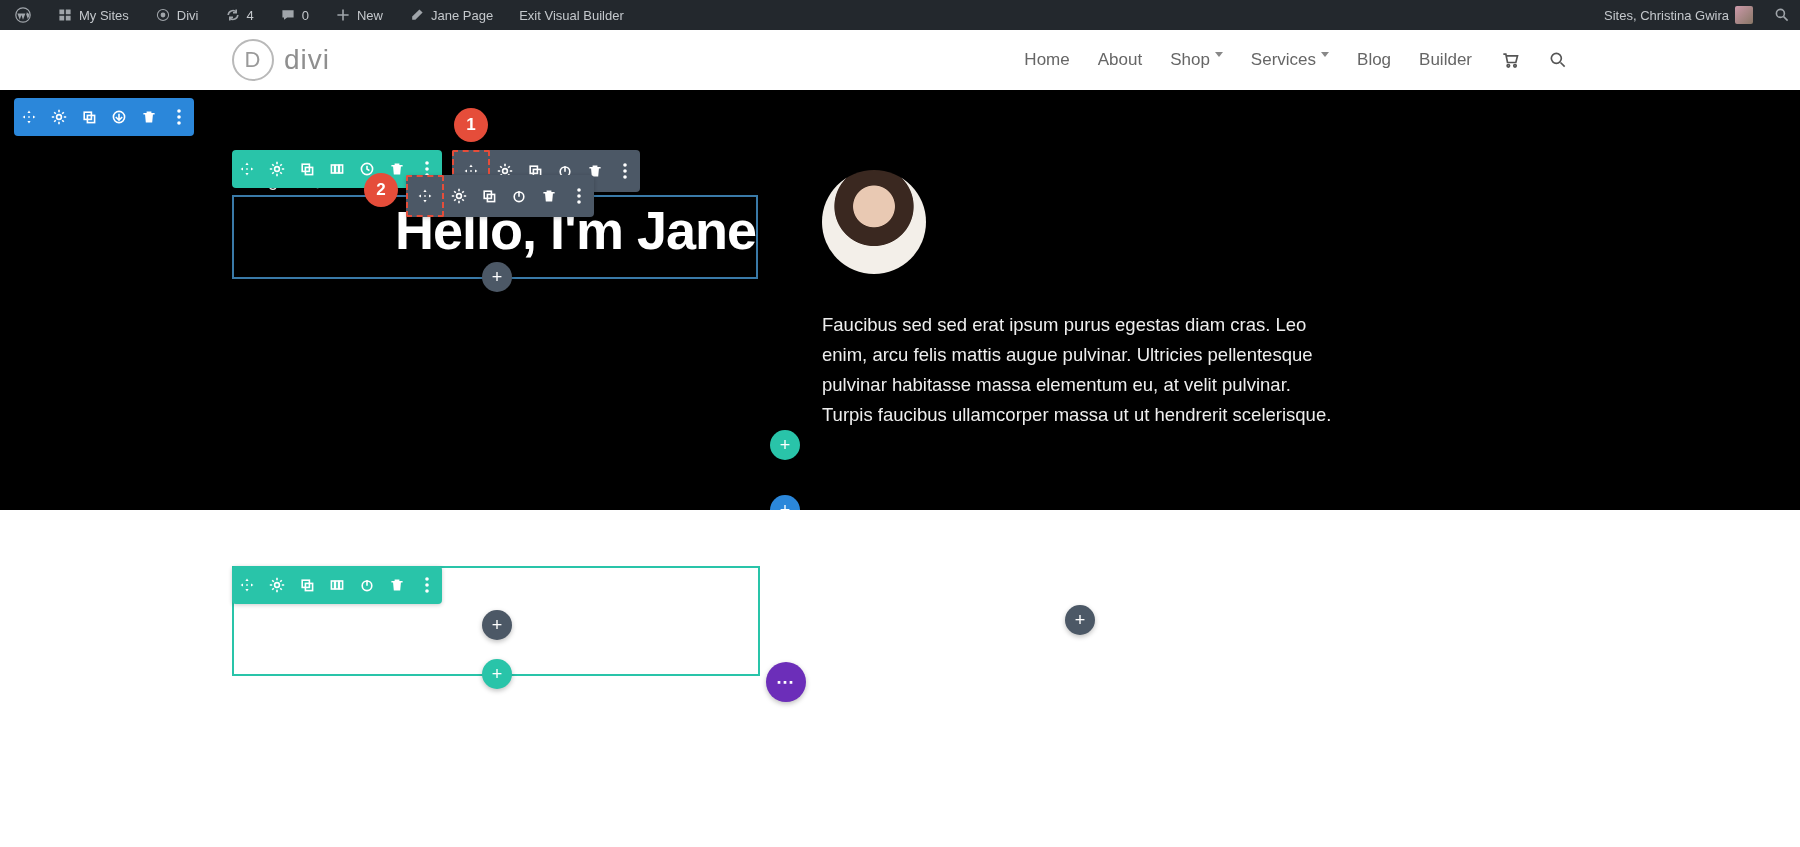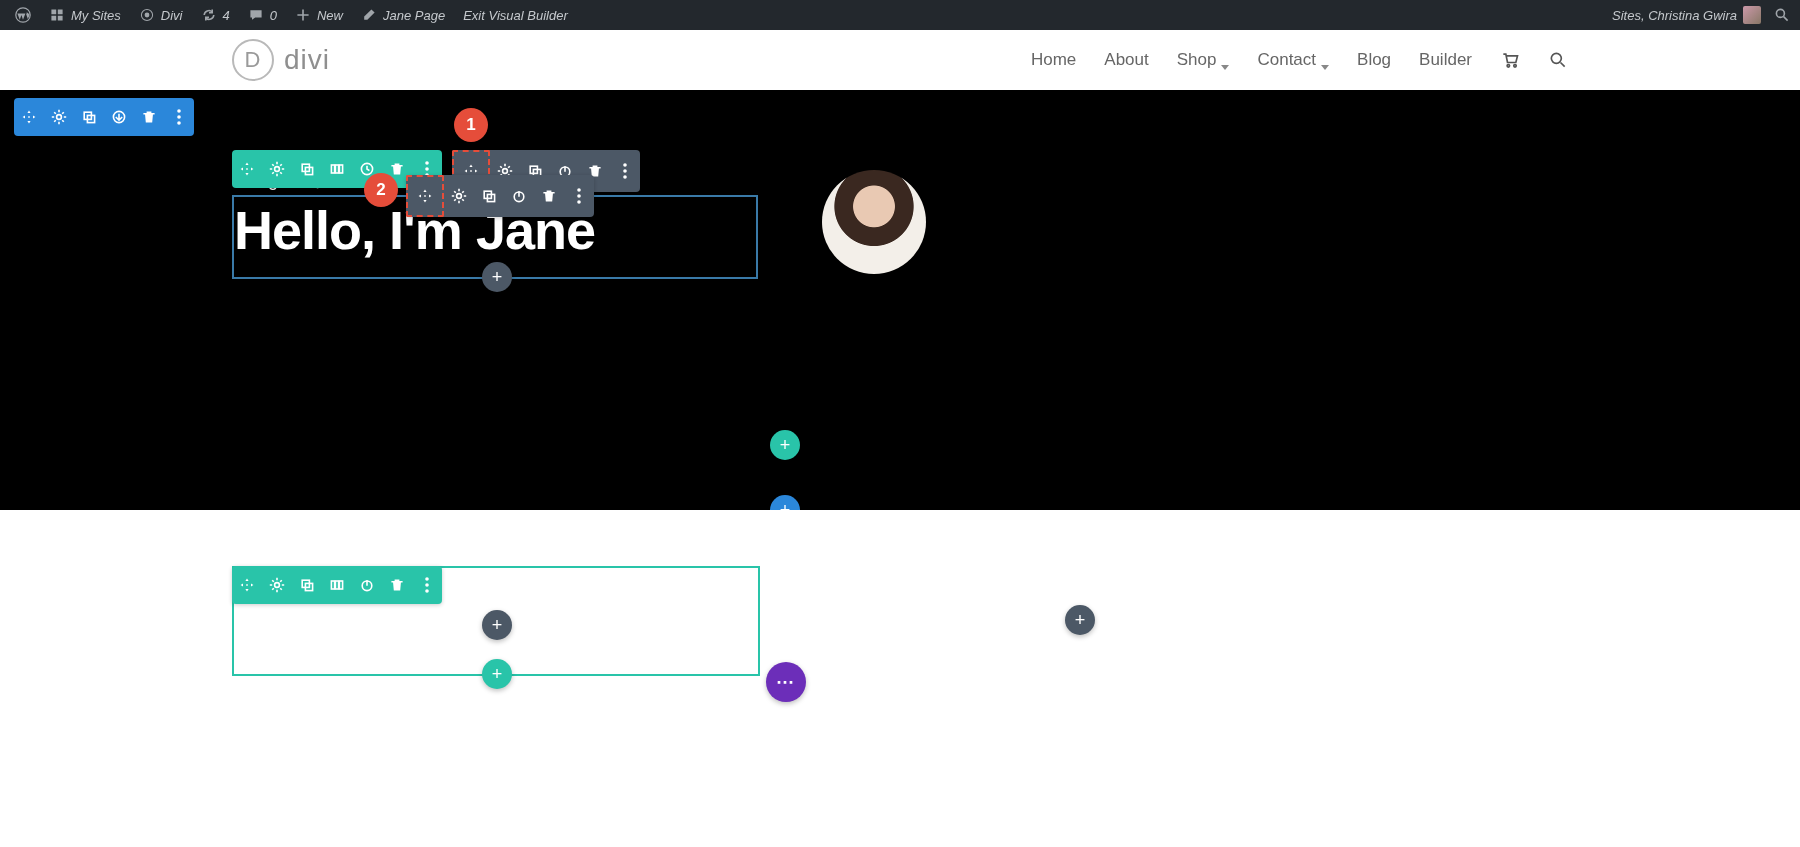--- a/index.html
+++ b/index.html
@@ -1,30 +1,30 @@
 <!DOCTYPE html>
 <html><head>
 <meta charset="utf-8">
 <style>
 * { margin: 0; padding: 0; box-sizing: border-box; }
 body { font-family: -apple-system, BlinkMacSystemFont, "Segoe UI", Arial, sans-serif; width: 1800px; background: #fff; }
 
 
 .wp-adminbar { height: 30px; background: #23282d; color: #eee; display: flex; align-items: center; font-size: 13px; justify-content: space-between; padding: 0 6px; }
-.wp-left, .wp-right { display: flex; gap: 0; font-style: italic; }
+.wp-left, .wp-right { display: flex; gap: 8px; }
 .wp-item { display: flex; align-items: center; gap: 6px; padding: 0 9px; height: 30px; cursor: pointer; color: #c4c8cc; }
 .wp-ico { width: 16px; height: 16px; display: inline-flex; align-items: center; justify-content: center; }
 .wp-avatar { width: 18px; height: 18px; background: linear-gradient(135deg,#c9a,#876); border-radius: 2px; }
 
 
 .site-header { height: 60px; background: #fff; display: flex; align-items: center; padding: 0 232px 0 232px; justify-content: space-between; }
 .logo { display: flex; align-items: center; gap: 10px; color: #8f8f8f; font-size: 28px; letter-spacing: 1px; }
 .logo-circle { width: 42px; height: 42px; border: 2px solid #b9b9b9; border-radius: 50%; display: flex; align-items: center; justify-content: center; color: #9a9a9a; font-size: 22px; font-weight: 400; }
 .main-nav { display: flex; align-items: center; gap: 28px; font-size: 17px; color: #5b5b5b; }
-.main-nav .nav-item { cursor: pointer; color: #666; display: flex; align-items: flex-end; gap: 5px; }
+.main-nav .nav-item { cursor: pointer; color: #666; display: flex; align-items: flex-start; gap: 5px; }
 .chev-down { width: 0; height: 0; border-left: 4px solid transparent; border-right: 4px solid transparent; border-top: 5px solid #888; margin-top: 2px; }
 .cart-ico, .search-ico { display: inline-flex; }
 
 
 .hero { background: #000; position: relative; padding: 0; height: 420px; }
 .hero-inner { display: flex; padding: 80px 232px 0 232px; gap: 60px; }
 .col-left { flex: 0 0 530px; position: relative; }
 .col-right { flex: 1; color: #fff; }
 
 .subtitle { color: #fff; font-size: 18px; margin-bottom: 4px; }
@@ -156,21 +156,21 @@
         <span>Home</span>
       </span>
     <span class="nav-item">
         <span>About</span>
       </span>
     <span class="nav-item">
         <span>Shop</span>
         <span class="chev-down"></span>
       </span>
     <span class="nav-item">
-        <span>Contact</span>
+        <span>Services</span>
         <span class="chev-down"></span>
       </span>
     <span class="nav-item">
         <span>Blog</span>
       </span>
     <span class="nav-item">
         <span>Builder</span>
       </span>
     <span class="nav-item cart-ico">
       <svg width="20" height="20" viewBox="0 0 24 24" fill="none" stroke="#555" stroke-width="2">
@@ -359,32 +359,33 @@
             </button>
           <button>
               <svg width="4" height="16" viewBox="0 0 4 16" fill="#fff">
                 <circle cx="2" cy="2" r="1.8"></circle>
                 <circle cx="2" cy="8" r="1.8"></circle>
                 <circle cx="2" cy="14" r="1.8"></circle>
               </svg>
             </button>
         </div>
 
-        <div class="hero-title" style="padding-top:6px;">Hello, I'm Jane</div>
+        <div class="hero-title" style="padding-top:6px;text-align:right;">Hello, I'm Jane</div>
 
         <div class="circ circ-gray" style="bottom:-15px;left:248px;">
             <span>+</span>
           </div>
       </div>
     </div>
 
     <div class="col-right">
       <div class="avatar-wrap">
         <div class="avatar-img"></div>
       </div>
+      <div class="bio">Faucibus sed sed erat ipsum purus egestas diam cras. Leo enim, arcu felis mattis augue pulvinar. Ultricies pellentesque pulvinar habitasse massa elementum eu, at velit pulvinar. Turpis faucibus ullamcorper massa ut ut hendrerit scelerisque.</div>
     </div>
   </div>
 
   <div class="circ circ-teal" style="bottom:50px;left:770px;">
       <span>+</span>
     </div>
 
   <div class="circ circ-blue" style="bottom:-15px;left:770px;">
       <span>+</span>
     </div>

